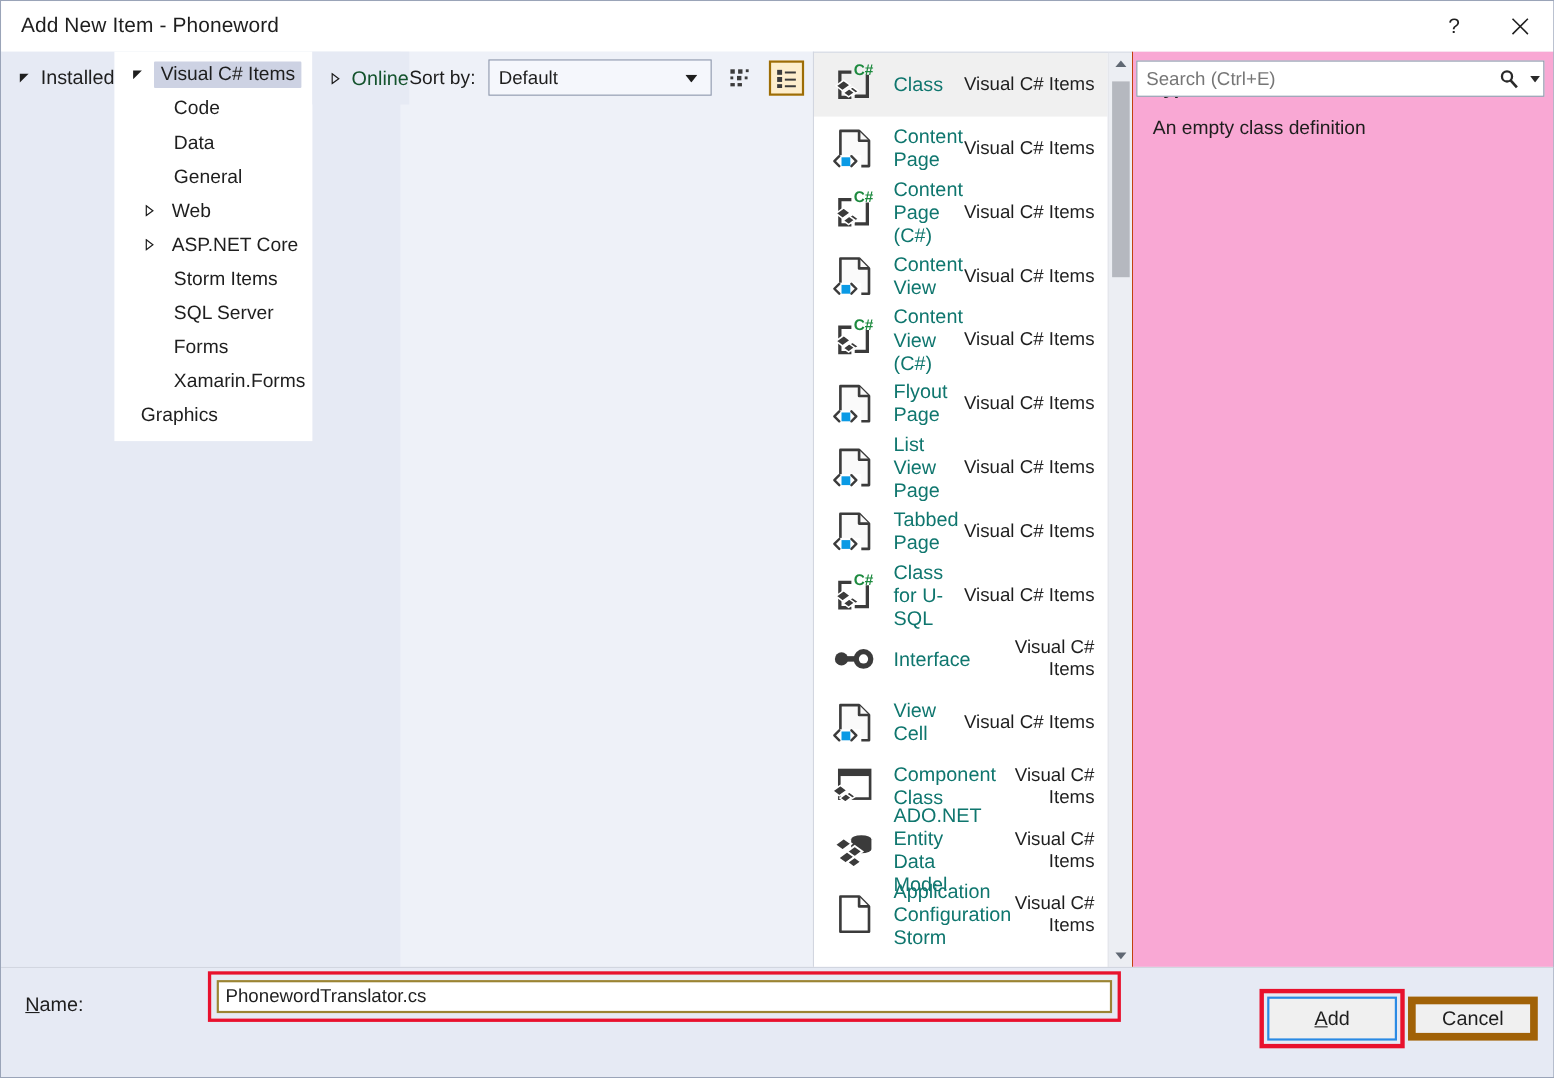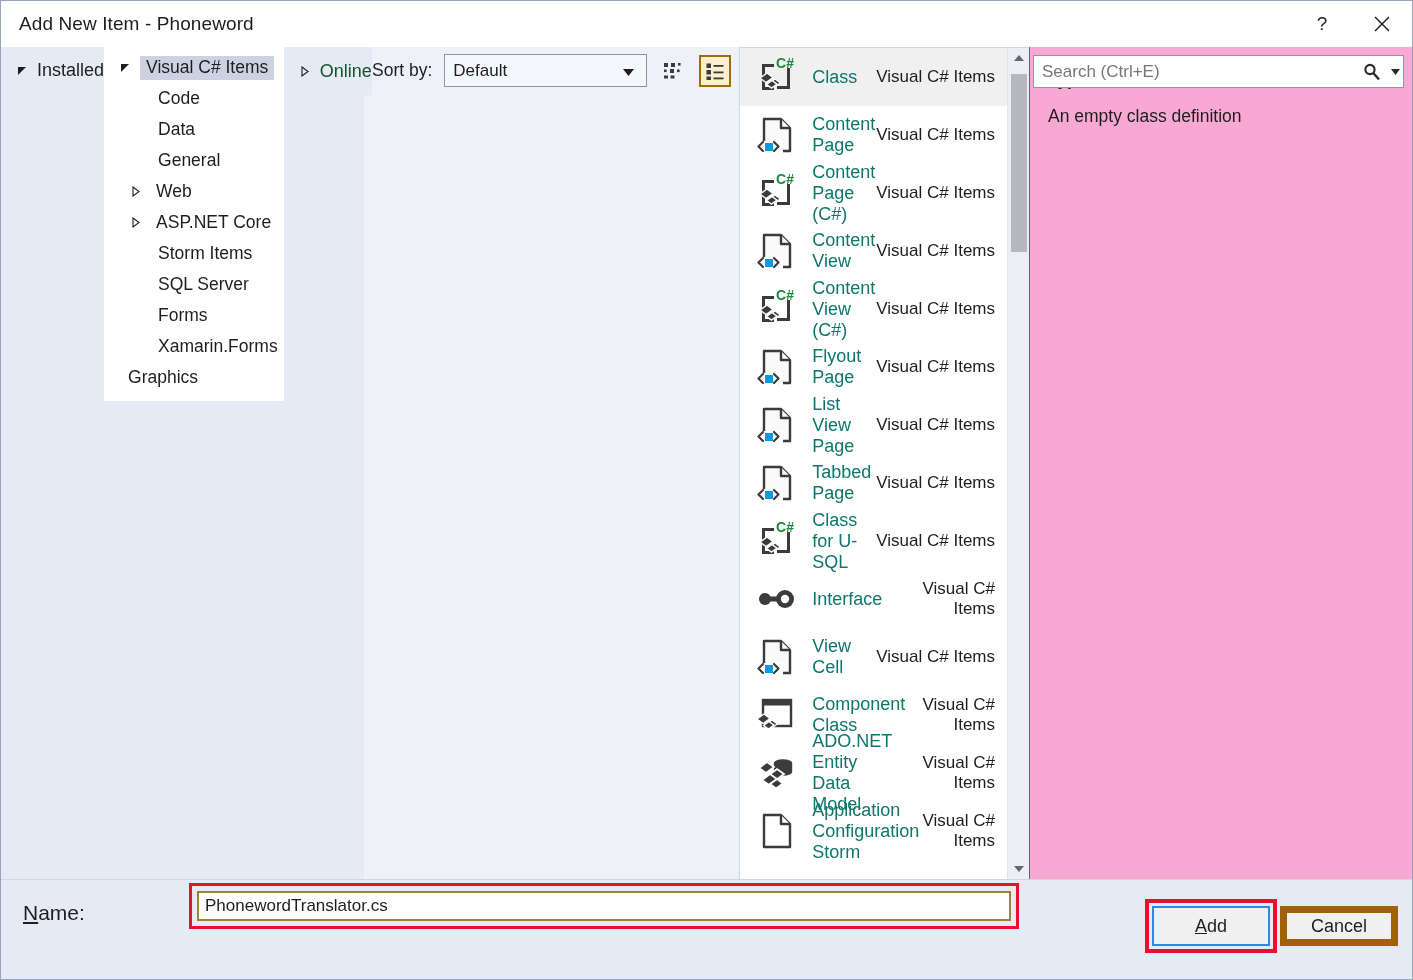--- a/index.html
+++ b/index.html
@@ -166,21 +166,21 @@
     height: 100px; min-height: 100px;
     background: #e6eaf4;
     border-top: 1px solid #d2d6e0;
     position: relative;
   }
   .name-row {
     position: absolute; left: 0; top: 8px; height: 50px;
     display: flex; align-items: center; width: 100%;
   }
   .name-label {
-    width: 190px; padding-left: 22px; font-size: 21px; color: #1e1e1e;
+    width: 190px; padding-left: 22px; font-size: 18px; color: #1e1e1e;
   }
   .name-label u { text-decoration: underline; }
   .name-highlight {
     position: absolute; left: 188px; top: 3px;
     width: 830px; height: 46px;
     border: 3px solid #e8112d;
     pointer-events: none;
   }
   .name-input {
     position: absolute; left: 196px; top: 11px;

